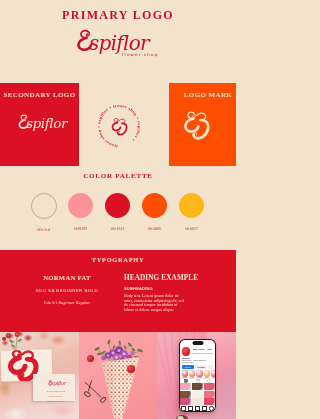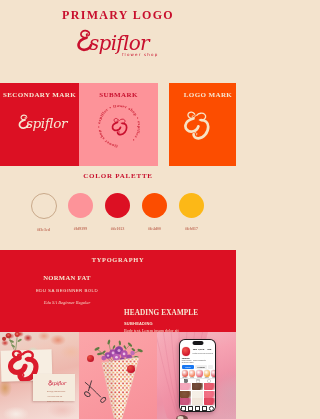--- a/index.html
+++ b/index.html
@@ -48,21 +48,21 @@
   .sw{width:25px;display:flex;flex-direction:column;align-items:center;}
   .dot{width:25px;height:25px;border-radius:50%;}
   .hex{margin-top:9px;font-size:3.7px;letter-spacing:.03em;color:#C2705C;
        font-family:"Liberation Serif",serif;font-weight:bold;white-space:nowrap;}
 
   
   #typo-band{position:absolute;left:0;top:250px;width:236px;height:82px;background:#DC1023;}
   #typo-title{left:0;right:0;top:6px;font-size:6.4px;color:#F6E7D2;}
   .typo-col{position:absolute;top:24px;}
   #typo-left{left:24px;width:86px;text-align:center;}
-  #typo-right{left:124px;width:92px;text-align:left;margin-top:35px;}
+  #typo-right{left:124px;width:92px;text-align:left;}
   
   .fname{font-family:"Liberation Serif",serif;font-weight:bold;font-size:6.6px;
       letter-spacing:.05em;color:#F6E7D2;}
   .fstyle{font-size:4.4px;letter-spacing:.10em;color:#F6E7D2;margin-top:7px;
       font-family:"Liberation Sans",sans-serif;}
   .fsample{font-size:4.5px;color:#F6E7D2;margin-top:7px;font-style:italic;
       font-family:"Liberation Serif",serif;opacity:.9;}
   .hname{font-family:"Liberation Serif",serif;font-weight:bold;font-size:7.2px;
       letter-spacing:.02em;color:#F6E7D2;}
   .hsub{font-family:"Liberation Sans",sans-serif;font-weight:bold;font-size:4.0px;
@@ -187,37 +187,34 @@
         <path d="M16.8 3.2 C15.2 1.3 12.0 1.0 10.2 2.6 C8.2 4.3 8.6 7.0 10.8 8.1 C12.2 8.8 13.6 8.9 14.6 8.7" stroke-width="1.7"></path>
         <path d="M16.8 3.2 C18.0 4.6 17.6 6.6 16.0 6.9 C14.8 7.1 14.1 6.2 14.5 5.4 C14.8 4.8 15.6 4.7 15.9 5.2" stroke-width="1.3"></path>
         <path d="M14.6 8.7 C11.2 9.6 7.3 11.6 6.6 15.0 C5.9 18.6 9.2 21.2 12.8 20.8 C15.8 20.5 18.2 18.6 19.0 16.2" stroke-width="2.6"></path>
       </g>
     </svg>
     <div class="rest">spiflor</div>
     <div class="tag">flower shop</div>
   </div>
 
   <div class="panel" id="panel-secondary">
-    <div class="sec-title" id="secondary-title">SECONDARY MARK</div>
+    <div class="sec-title" id="secondary-title">SECONDARY LOGO</div>
   </div>
 
   <div class="wm" id="secondary-wm">
     <svg class="swash" viewBox="0 0 25 28">
       <g fill="none" stroke="#F6E7D2" stroke-linecap="round" stroke-linejoin="round">
         <path d="M16.8 3.2 C15.2 1.3 12.0 1.0 10.2 2.6 C8.2 4.3 8.6 7.0 10.8 8.1 C12.2 8.8 13.6 8.9 14.6 8.7" stroke-width="1.7"></path>
         <path d="M16.8 3.2 C18.0 4.6 17.6 6.6 16.0 6.9 C14.8 7.1 14.1 6.2 14.5 5.4 C14.8 4.8 15.6 4.7 15.9 5.2" stroke-width="1.3"></path>
         <path d="M14.6 8.7 C11.2 9.6 7.3 11.6 6.6 15.0 C5.9 18.6 9.2 21.2 12.8 20.8 C15.8 20.5 18.2 18.6 19.0 16.2" stroke-width="2.6"></path>
       </g>
     </svg>
     <div class="rest">spiflor</div>
   </div>
 
-  <div class="panel" id="panel-submark">
-    <div class="sec-title" id="submark-title">SUBMARK</div>
-  </div>
 
   <svg id="submark-badge" viewBox="0 0 84 88">
     <defs>
       <path id="ringpath" d="M 42 80 A 38 38 0 1 1 42 4 A 38 38 0 1 1 42 80" fill="none"></path>
     </defs>
     <text font-family="DejaVu Serif, serif" font-size="6.8" font-weight="bold" fill="#CB1E33" letter-spacing="0.55">
       <textPath id="ringtext" href="#ringpath" startOffset="1%">flower shop • espiflor • flower shop • espiflor •</textPath>
     </text>
     <g transform="translate(24,22) scale(1.08)" fill="none" stroke="#C8102E" stroke-linecap="round" stroke-linejoin="round">
       <path d="M15.0 6.5 C13.6 4.2 10.2 3.8 8.5 5.5 C6.7 7.3 7.5 10.2 10.1 11.3 C11.5 11.9 12.8 12.0 13.8 11.8" stroke-width="1.5"></path>

